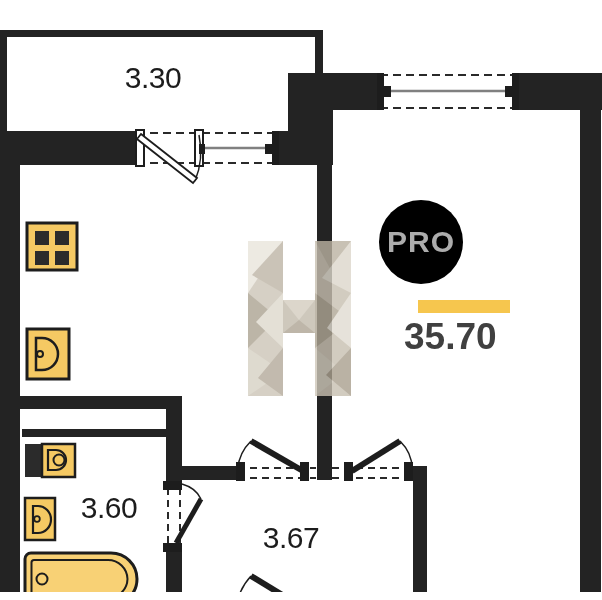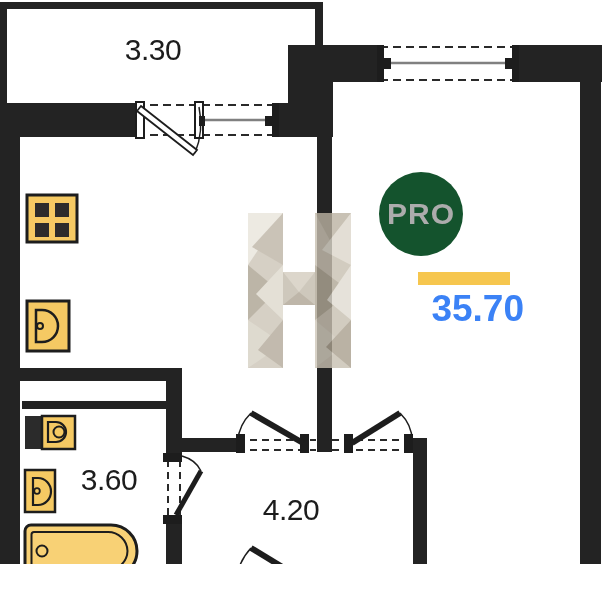--- a/index.html
+++ b/index.html
@@ -1,35 +1,35 @@
 <!DOCTYPE html>
 <html><head>
 <meta charset="utf-8">
 <style>
   html,body { margin:0; padding:0; background:#ffffff; }
   .stage {
     position:relative; width:602px; height:564px; background:#ffffff;
-    font-family:"Liberation Sans", sans-serif; overflow:hidden;
+    font-family:"Liberation Sans", sans-serif; overflow:hidden;margin-top:28px;
   }
   .stage svg { position:absolute; left:0; top:0; }
   .room-label {
     position:absolute; font-size:30px; color:#1c1c1c;
     text-align:center; white-space:nowrap; letter-spacing:-0.5px;
   }
   .total-value {
     position:absolute; left:404px; top:288px; width:120px;
-    font-size:37px; font-weight:700; color:#3b82f6; text-align:right;
+    font-size:37px; font-weight:700; color:#404040; text-align:left;
   }
   .accent-bar {
     position:absolute; left:418px; top:272px; width:92px; height:13px;
     background:#F6C64E;
   }
   .pro-badge {
     position:absolute; left:379px; top:172px; width:84px; height:84px;
-    border-radius:50%; background:#14532d;
+    border-radius:50%; background:#000000;
     display:flex; align-items:center; justify-content:center;
   }
   .pro-badge span {
     font-size:30px; font-weight:700; color:#ACACAC; letter-spacing:1px;
   }
   .lbl-balcony  { left:103px; top:33px;  width:100px; }
   .lbl-kitchen  { left:111px; top:255px; width:100px; }
   .lbl-bathroom { left:59px;  top:463px; width:100px; }
   .lbl-hallway  { left:241px; top:493px; width:100px; }
   .lbl-room     { left:476px; top:537px; width:100px; }
@@ -171,21 +171,21 @@
       <polygon points="351,213 351,265 322,250" fill="#DDD7CB"></polygon>
       <polygon points="315,265 351,292 315,320" fill="#B0A795"></polygon>
       <polygon points="351,265 351,320 327,300" fill="#E1DCD1"></polygon>
       <polygon points="315,320 315,368 345,345" fill="#CFC8BA"></polygon>
       <polygon points="351,320 351,368 326,347" fill="#A99F8E"></polygon>
     </g>
   </svg>
 
   <div class="room-label lbl-balcony">3.30</div>
   <div class="room-label lbl-bathroom">3.60</div>
-  <div class="room-label lbl-hallway">4.20</div>
+  <div class="room-label lbl-hallway">3.67</div>
 
   <div class="pro-badge">
     <span>PRO</span>
   </div>
   <div class="accent-bar"></div>
   <div class="total-value">35.70</div>
 
 </div>
 
 </body></html>

